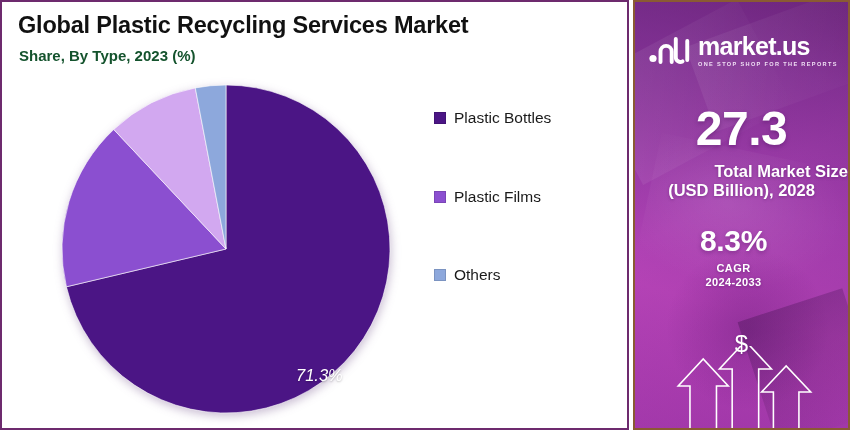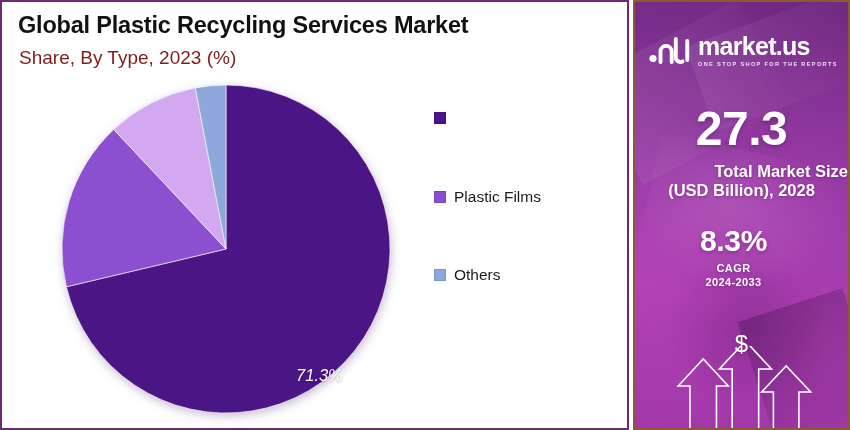--- a/index.html
+++ b/index.html
@@ -37,23 +37,23 @@
     font-size: 23.5px;
     font-weight: bold;
     color: #111111;
     letter-spacing: -0.2px;
     white-space: nowrap;
   }
   #chart-subtitle {
     position: absolute;
     left: 17px;
     top: 45px;
-    font-size: 19px;
-    font-weight: normal;
-    color: #7f1d1d;
+    font-size: 15px;
+    font-weight: bold;
+    color: #14532d;
     white-space: nowrap;
   }
 
   
   #pie-wrap {
     position: absolute;
     left: 58px;
     top: 78px;
     width: 332px;
     height: 338px;
@@ -242,20 +242,21 @@
             <path d="M 166 169 L 53.73 49.45 A 164 164 0 0 1 135.27 7.90 Z" fill="#D2A8F0" class="pie-slice"></path>
             <path d="M 166 169 L 135.27 7.90 A 164 164 0 0 1 166.00 5.00 Z" fill="#8DA8DC" class="pie-slice"></path>
           </g>
       </svg>
       <div id="pie-value-label">71.3%</div>
     </div>
 
     <div id="legend">
       <div class="legend-item">
         <span class="legend-swatch" style="background: rgb(75, 21, 133);"></span>
+        <span class="legend-label">Plastic Bottles</span>
       </div>
       <div class="legend-item">
         <span class="legend-swatch" style="background: rgb(139, 79, 208);"></span>
         <span class="legend-label">Plastic Films</span>
       </div>
       <div class="legend-item">
         <span class="legend-swatch" style="background: rgb(141, 168, 220);"></span>
         <span class="legend-label">Others</span>
       </div>
     </div>

